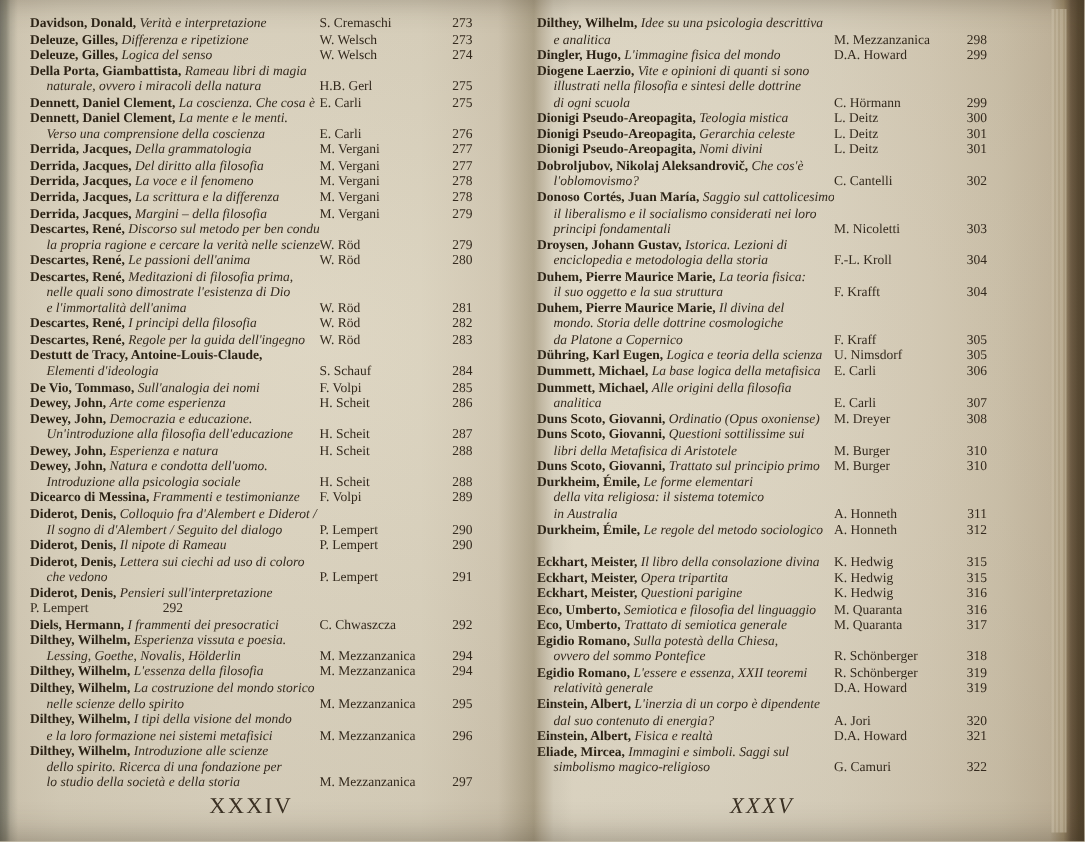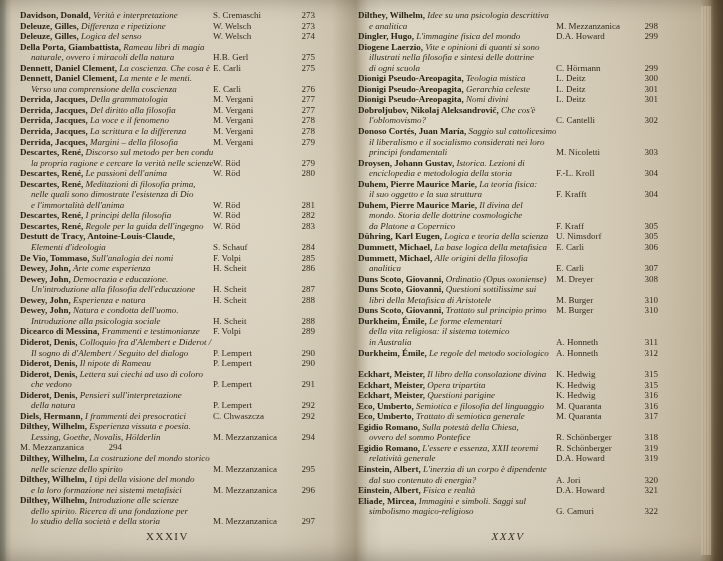--- a/index.html
+++ b/index.html
@@ -35,21 +35,21 @@
   .line{display:flex;align-items:baseline;height:10.55px;
         font-size:9px;line-height:10.55px;color:#33291d;}
   .line .text{flex:1 1 auto;white-space:nowrap;overflow:hidden;}
   .line.indent .text{padding-left:11px;}
   .author{font-weight:bold;color:#2c2316;}
   .title{font-style:italic;}
   .reviewer{flex:0 0 76px;white-space:nowrap;overflow:hidden;}
   .pagenum{flex:0 0 26px;text-align:right;position:relative;}
   .line.gap{height:11px;}
   .footer{position:absolute;top:530px;text-align:center;
-          font-size:11px;letter-spacing:1.5px;color:#3a3023;}
+          font-size:15px;letter-spacing:1.5px;color:#3a3023;}
   .page-left .footer{left:20px;width:295px;}
   .page-right .footer{left:16px;width:300px;font-style:italic;}
   .ink-mark{
     display:inline-block;width:7px;height:4px;border-radius:60% 40% 55% 45%;
     background:#3d3124;transform:rotate(-28deg);margin-bottom:1px;
   }
   .scan-tint{position:absolute;inset:0;pointer-events:none;
     background:radial-gradient(ellipse at 30% 40%,rgba(255,250,235,.10),rgba(90,75,50,.10) 95%);}
 </style>
 </head>
@@ -239,40 +239,40 @@
           <span class="text"><span class="title">che vedono</span></span>
           <span class="reviewer">P. Lempert</span>
           <span class="pagenum">291</span>
         </div>
         <div class="line">
           <span class="text"><span class="author">Diderot, Denis, </span><span class="title">Pensieri sull'interpretazione</span></span>
           <span class="reviewer"></span>
           <span class="pagenum"></span>
         </div>
         <div class="line indent">
-          <span class="text"><span class="title">della natura</span></span>
           <span class="reviewer">P. Lempert</span>
           <span class="pagenum">292</span>
         </div>
         <div class="line">
           <span class="text"><span class="author">Diels, Hermann, </span><span class="title">I frammenti dei presocratici</span></span>
           <span class="reviewer">C. Chwaszcza</span>
           <span class="pagenum">292</span>
         </div>
         <div class="line">
           <span class="text"><span class="author">Dilthey, Wilhelm, </span><span class="title">Esperienza vissuta e poesia.</span></span>
           <span class="reviewer"></span>
           <span class="pagenum"></span>
         </div>
         <div class="line indent">
           <span class="text"><span class="title">Lessing, Goethe, Novalis, Hölderlin</span></span>
           <span class="reviewer">M. Mezzanzanica</span>
           <span class="pagenum">294</span>
         </div>
         <div class="line">
+          <span class="text"><span class="author">Dilthey, Wilhelm, </span><span class="title">L'essenza della filosofia</span></span>
           <span class="reviewer">M. Mezzanzanica</span>
           <span class="pagenum">294</span>
         </div>
         <div class="line">
           <span class="text"><span class="author">Dilthey, Wilhelm, </span><span class="title">La costruzione del mondo storico</span></span>
           <span class="reviewer"></span>
           <span class="pagenum"></span>
         </div>
         <div class="line indent">
           <span class="text"><span class="title">nelle scienze dello spirito</span></span>

